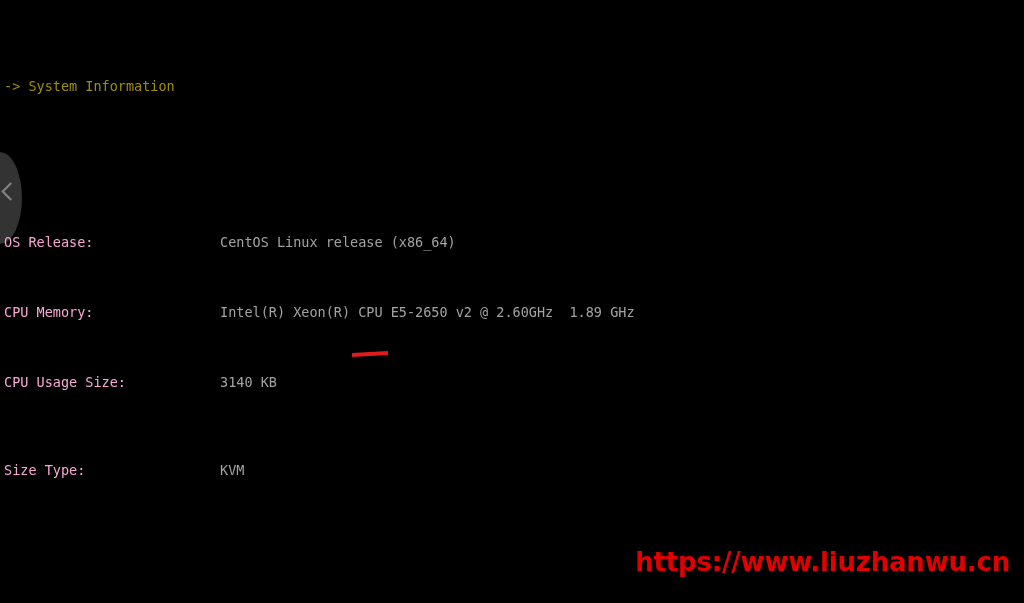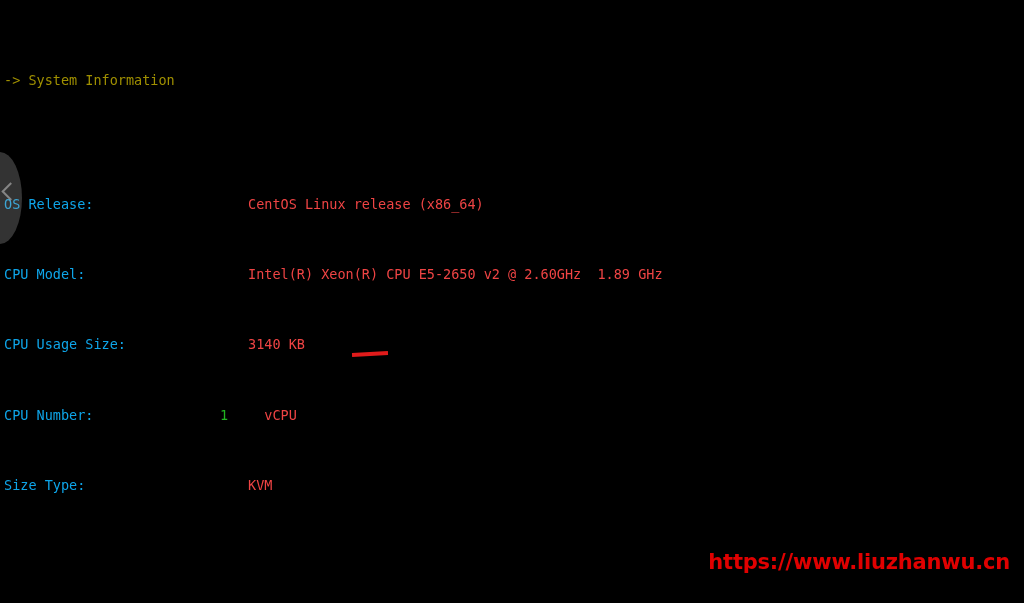--- a/index.html
+++ b/index.html
@@ -17,59 +17,60 @@
     line-height: 17.6px;
     color: #1f8f9e;
     position: relative;
   }
   .term {
     position: absolute;
     left: 0;
     top: 0;
     width: 1024px;
     height: 603px;
-    padding: 2px 0 0 4px;
+    padding: 8px 0 0 4px;
     box-sizing: border-box;
     white-space: pre;
   }
   .row {
     height: 17.6px;
     white-space: pre;
     position: relative;
   }
   .blank { height: 17.6px; }
   .hdr { color: #a09000; }
-  .val { color: #ef4444; margin-left: 28px; }
+  .val { color: #a3a3a3; }
   .val-green { color: #21b521; }
   .sep { color: #18b818; }
 
   
   .lbl-col {
     display: inline-block;
     width: 216px;
-    color: #0ea5e9;
+    color: #f9a8d4;
+    margin-top: 32px;
   }
   .redact-tail {
     position: absolute;
     left: 352px;
     top: 352px;
     width: 36px;
     height: 4px;
     background: #e01b1b;
     transform: rotate(-3deg);
   }
 
   
   .watermark {
     position: absolute;
     right: 14px;
     top: 554px;
     color: #e00000;
     font-family: "DejaVu Sans", "Liberation Sans", sans-serif;
-    font-size: 21px;
+    font-size: 26px;
     font-weight: 600;
     letter-spacing: -0.2px;
     white-space: nowrap;
   }
 
   
   .gesture {
     position: absolute;
     left: -22px;
     top: 152px;
@@ -95,25 +96,24 @@
 <body>
 
 <div class="term">
 
   
   <div class="row hdr">-&gt; System Information</div>
   <div class="blank"></div>
 
   <div class="row"><span class="lbl-col">OS Release:</span><span class="val">CentOS Linux release (x86_64)</span></div>
 
-  <div class="row"><span class="lbl-col">CPU Model:</span><span class="val">Intel(R) Xeon(R) CPU E5-2650 v2 @ 2.60GHz  1.89 GHz</span></div>
+  <div class="row"><span class="lbl-col">CPU Memory:</span><span class="val">Intel(R) Xeon(R) CPU E5-2650 v2 @ 2.60GHz  1.89 GHz</span></div>
 
   <div class="row"><span class="lbl-col">CPU Usage Size:</span><span class="val">3140 KB</span></div>
 
-  <div class="row"><span class="lbl-col">CPU Number:</span><span class="val-green">1</span><span class="val"> vCPU</span></div>
 
   <div class="row"><span class="lbl-col">Size Type:</span><span class="val">KVM</span></div>
 
 
   
 
   
 
   
 

